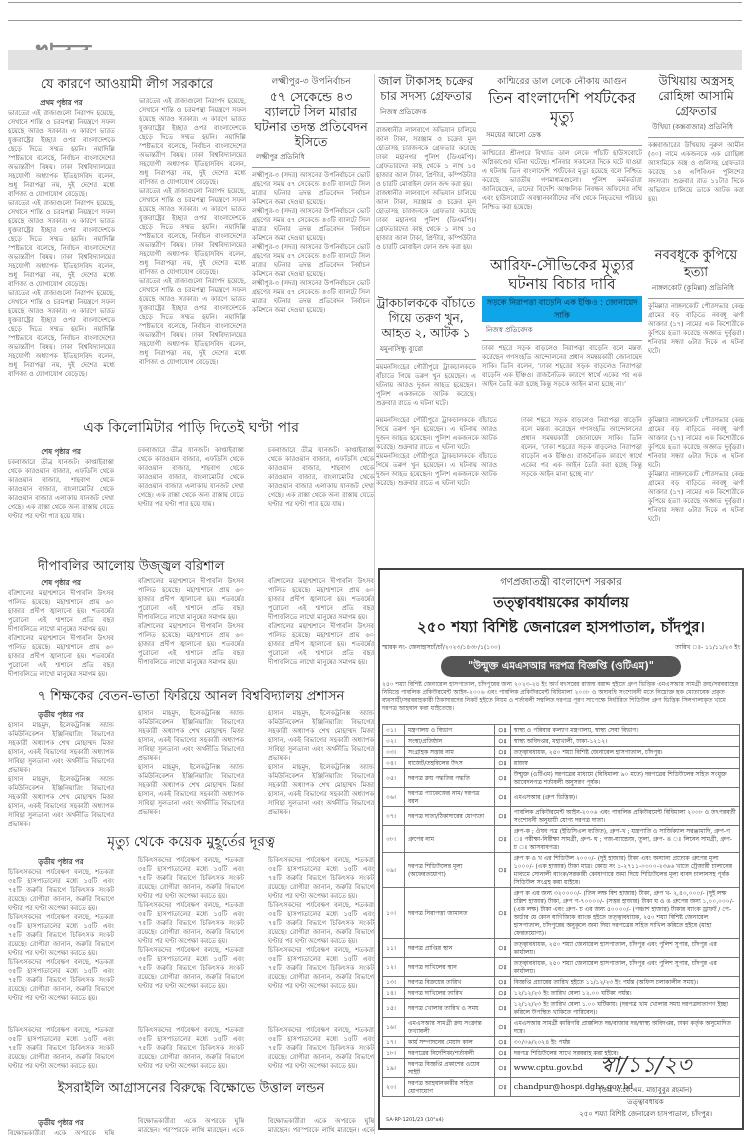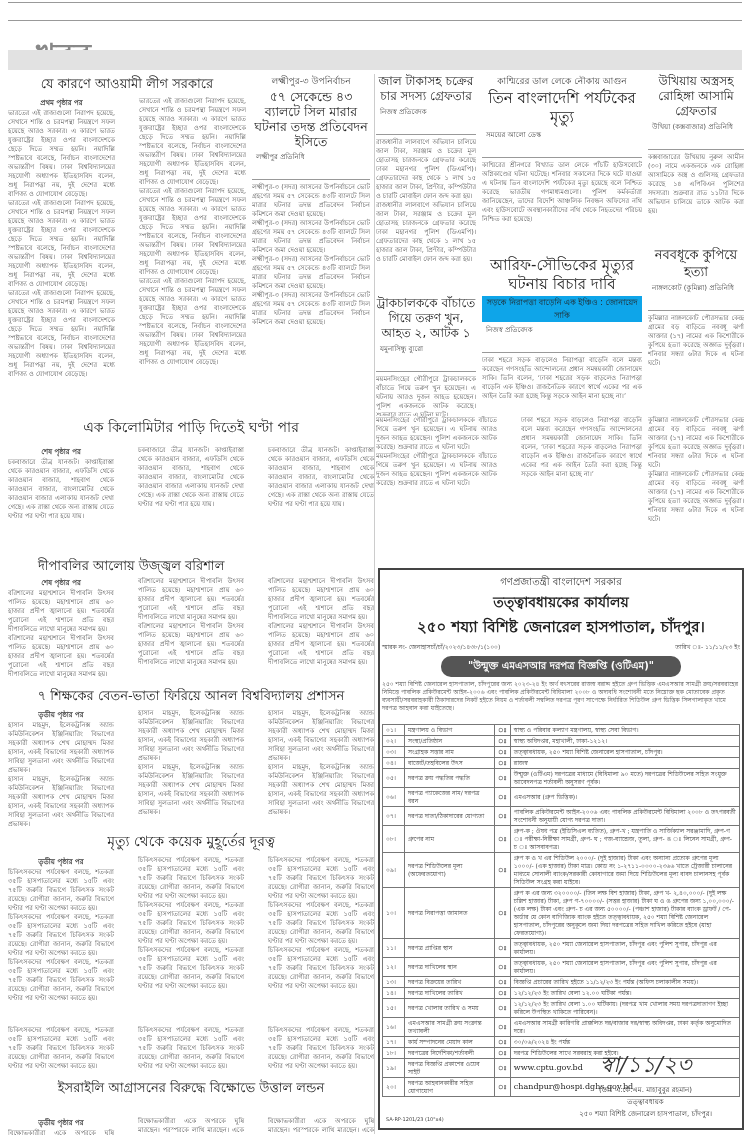--- a/index.html
+++ b/index.html
@@ -7,21 +7,21 @@
 .hline{position:absolute;left:8px;right:8px;height:1px;background:#999}
 .masthead{position:absolute;left:0;top:20px;width:750px;height:30px}
 .section{position:absolute;left:36px;top:20px;font-size:30px;font-weight:bold;color:#888;letter-spacing:1px;line-height:30px}
 .dateline{position:absolute;left:497px;top:33px;font-size:8px;color:#333}
 .brand{position:absolute;left:617px;top:24px;font-size:18px;font-weight:bold;color:#111}
 .moon{position:absolute;left:714px;top:22px;font-size:22px;color:#bbb}
 .graybar{position:absolute;left:8px;top:50px;width:734px;height:20px;background:#e2e2e2}
 .art{position:absolute;overflow:hidden}
 .hd{text-align:center;color:#222;font-family:"DejaVu Sans",sans-serif}
 .kicker{text-align:center;font-size:9px;color:#444}
-.by{font-size:7px;color:#444;padding-left:4px;border-bottom:1px solid #999;margin:2px 0 3px;padding-bottom:16px}
+.by{font-size:7px;color:#444;padding-left:4px;border-bottom:1px solid #999;margin:2px 0 3px;padding-bottom:4px}
 .cont{text-align:center;font-size:7px;font-weight:bold;color:#444}
 .body{font-size:6.5px;line-height:9px;color:#555;text-align:justify}
 .cols{display:flex;gap:24px}
 .cols>div{flex:1}
 .ad{position:absolute;left:378px;top:568px;width:366px;height:562px;border:2px solid #444;padding:4px 2px}
 .ad .gov{text-align:center;font-size:10px;color:#333}
 .ad .office{text-align:center;font-size:14px;font-weight:bold;color:#222}
 .ad .hosp{text-align:center;font-size:15px;font-weight:bold;color:#222}
 .refline{display:flex;justify-content:space-between;font-size:6px;color:#444;margin:2px 0}
 .pill{margin:3px auto;width:240px;background:#555;color:#fff;border-radius:10px;text-align:center;font-size:10px;font-weight:bold;padding:2px 0}

